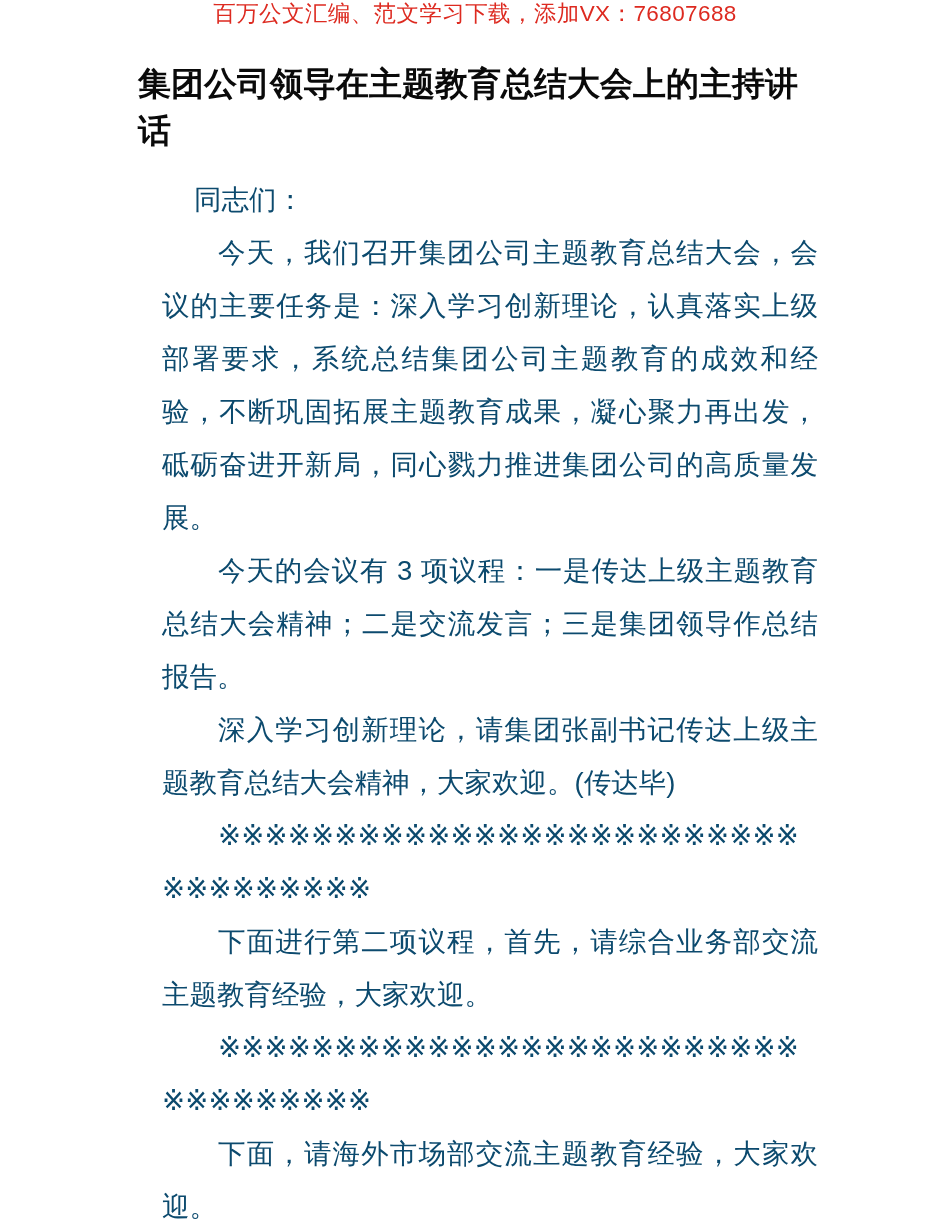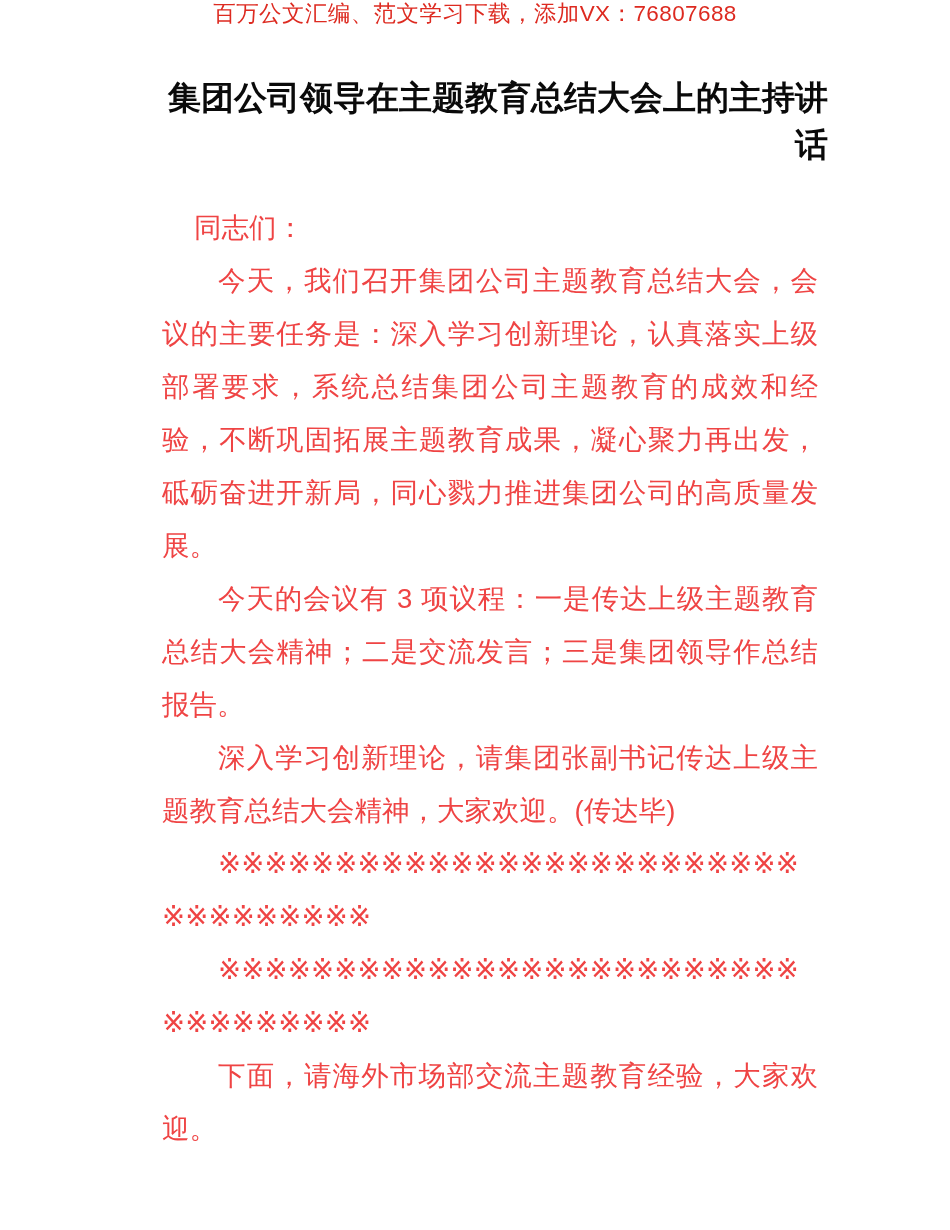--- a/index.html
+++ b/index.html
@@ -32,47 +32,47 @@
     font-size: 22.5px;
     font-weight: 500;
     letter-spacing: 0.4px;
     line-height: 1.25;
     white-space: nowrap;
     font-family: "Liberation Sans", "DejaVu Sans", sans-serif;
   }
 
   
   .doc-title {
-    margin: 14px;
+    margin: 0;
     padding: 0;
     padding-top: 33px;
     width: 690px;
     margin-left: 138px;
-    text-align: right;
+    text-align: left;
     font-size: 33px;
     font-weight: bold;
     color: #0a0a0a;
     line-height: 1.42;
     letter-spacing: 0px;
     font-family: Liberation Sans, sans-serif;
   }
 
   
   .doc-body {
     margin-left: 138px;
     width: 680px;
     padding-top: 18px;
   }
 
   .para {
     margin: 0;
     padding: 0;
     font-size: 27.5px;
     line-height: 53px;
-    color: #ef4444;
+    color: #0c4a6e;
     text-align: justify;
     text-justify: inter-ideograph;
     text-indent: 56px;
     letter-spacing: 0px;
     word-break: break-all;
     font-family: "Liberation Sans", "DejaVu Sans", sans-serif;
   }
 
   .para + .para {
     margin-top: 0px;
@@ -98,19 +98,20 @@
     <p class="para">同志们：</p>
 
     <p class="para">今天，我们召开集团公司主题教育总结大会，会议的主要任务是：深入学习创新理论，认真落实上级部署要求，系统总结集团公司主题教育的成效和经验，不断巩固拓展主题教育成果，凝心聚力再出发，砥砺奋进开新局，同心戮力推进集团公司的高质量发展。</p>
 
     <p class="para">今天的会议有 3 项议程：一是传达上级主题教育总结大会精神；二是交流发言；三是集团领导作总结报告。</p>
 
     <p class="para">深入学习创新理论，请集团张副书记传达上级主题教育总结大会精神，大家欢迎。(传达毕)</p>
 
     <p class="para redacted">※※※※※※※※※※※※※※※※※※※※※※※※※※※※※※※※※※</p>
 
+    <p class="para">下面进行第二项议程，首先，请综合业务部交流主题教育经验，大家欢迎。</p>
 
     <p class="para redacted">※※※※※※※※※※※※※※※※※※※※※※※※※※※※※※※※※※</p>
 
     <p class="para">下面，请海外市场部交流主题教育经验，大家欢迎。</p>
 
   </div>
 </div>
 
 </body></html>

